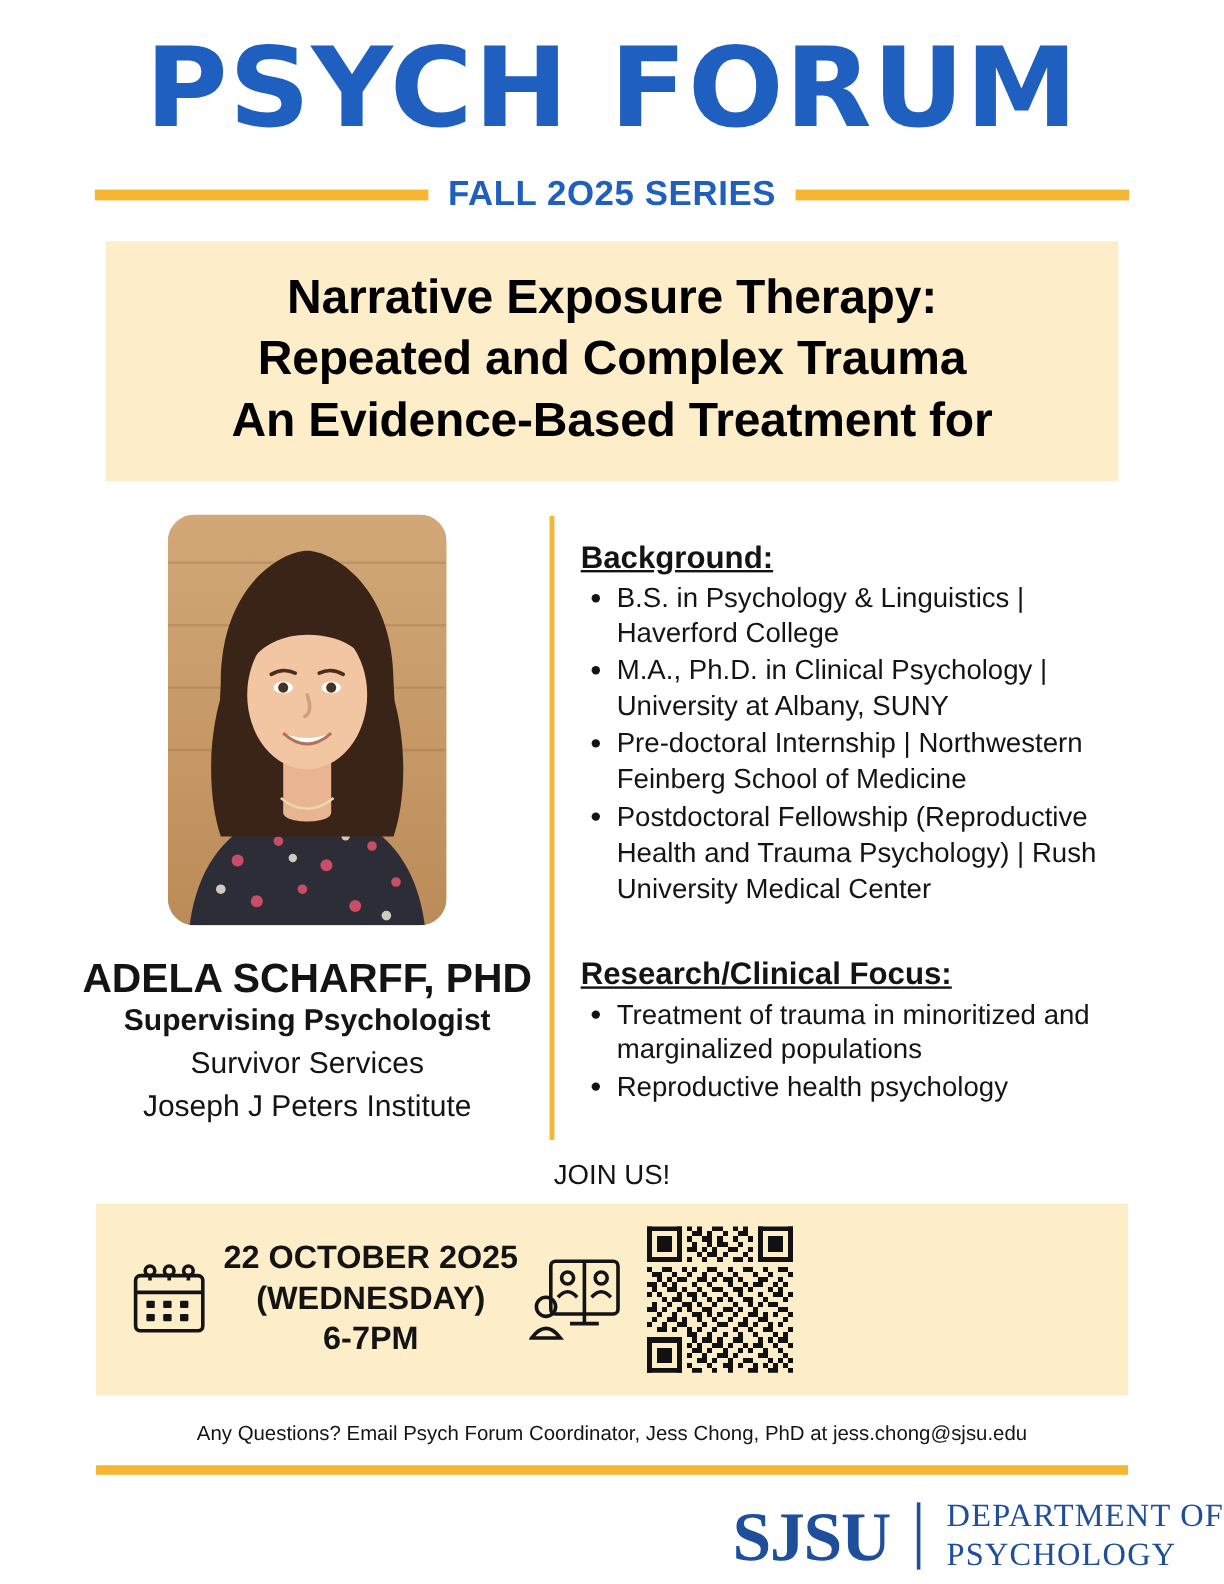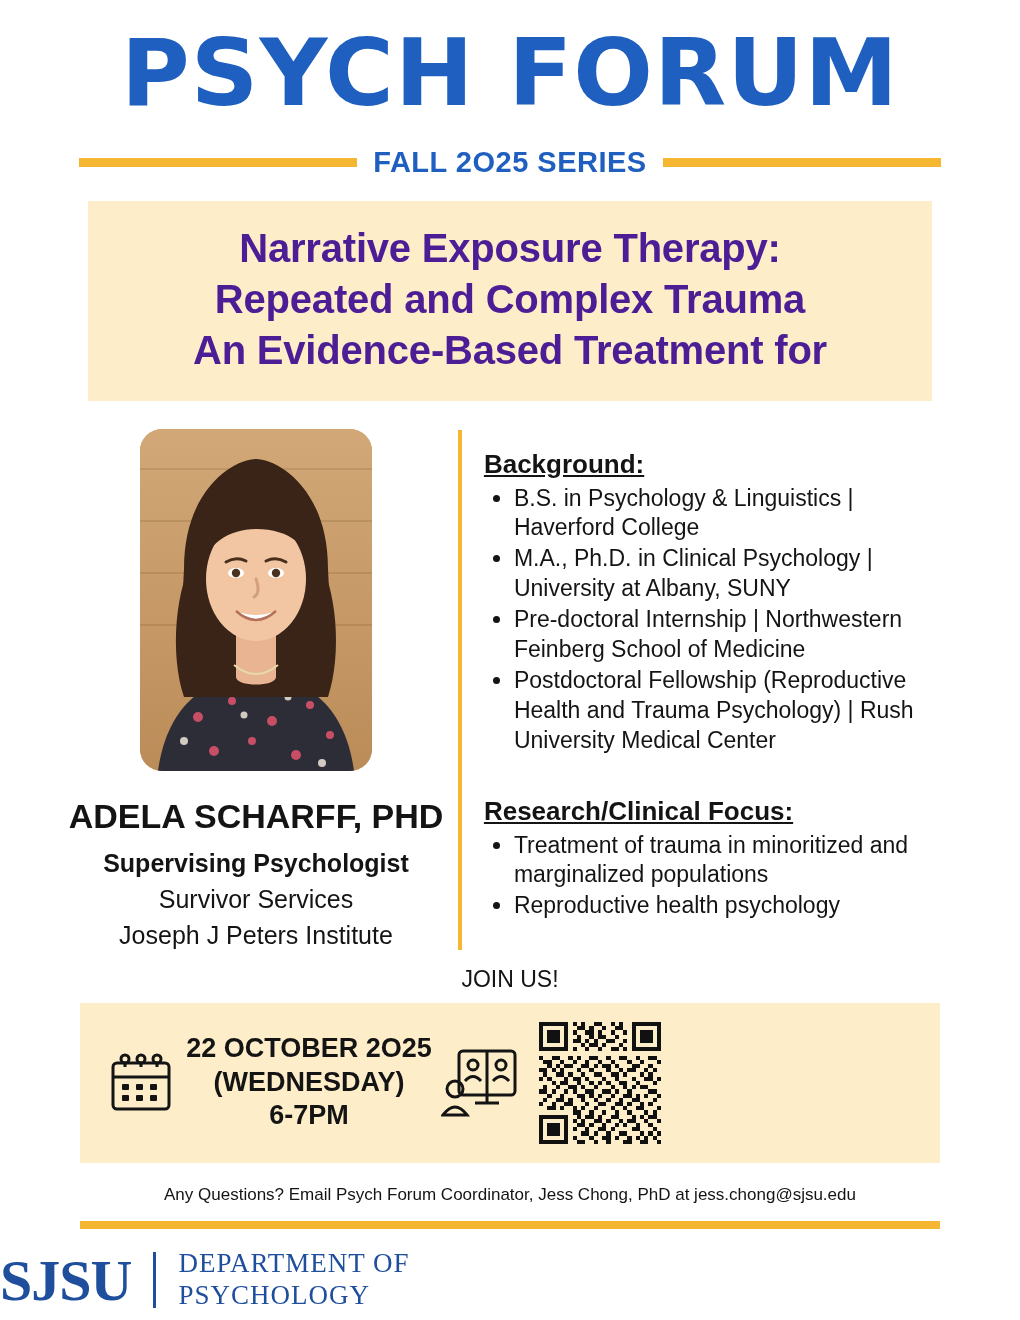--- a/index.html
+++ b/index.html
@@ -56,21 +56,21 @@
   }
 
   
   .talk-band {
     margin: 22px 88px 0 88px;
     background: #fdeec9;
     padding: 22px 20px 24px 20px;
     text-align: center;
   }
   .talk-line {
-    color: #4c1d95;
+    color: #000000;
     font-weight: bold;
     font-size: 40px;
     line-height: 1.28;
     letter-spacing: -0.2px;
   }
 
   
   .middle {
     display: flex;
     margin-top: 26px;
@@ -96,21 +96,20 @@
 
   .speaker-name {
     margin-top: 26px;
     font-size: 34px;
     font-weight: bold;
     color: #141414;
     text-align: center;
     letter-spacing: 0px;
   }
   .speaker-role {
-    margin-top: 13px;
     font-size: 25px;
     font-weight: bold;
     color: #141414;
     text-align: center;
   }
   .speaker-org {
     margin-top: 7px;
     font-size: 25px;
     color: #141414;
     text-align: center;
@@ -206,21 +205,21 @@
 
   .footer-rule {
     height: 8px;
     background: #f5b731;
     margin: 16px 80px 0 80px;
   }
 
   .footer {
     display: flex;
     align-items: center;
-    justify-content: flex-start;
+    justify-content: flex-end;
     margin-top: 18px;
     gap: 22px;
   }
   .sjsu-word {
     font-family: "Liberation Serif", serif;
     font-size: 58px;
     font-weight: bold;
     color: #1f4e9c;
     letter-spacing: -1px;
   }

